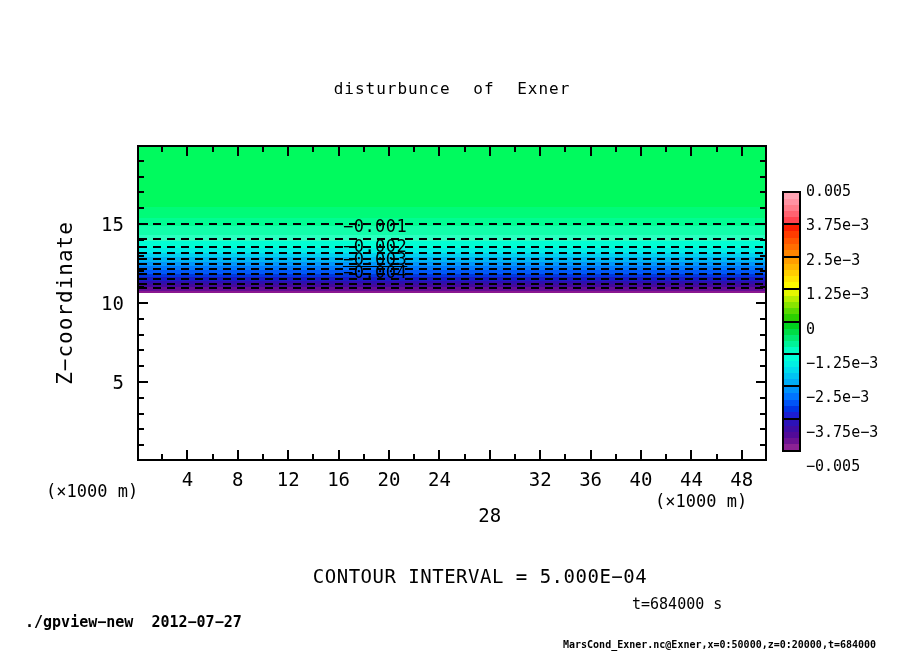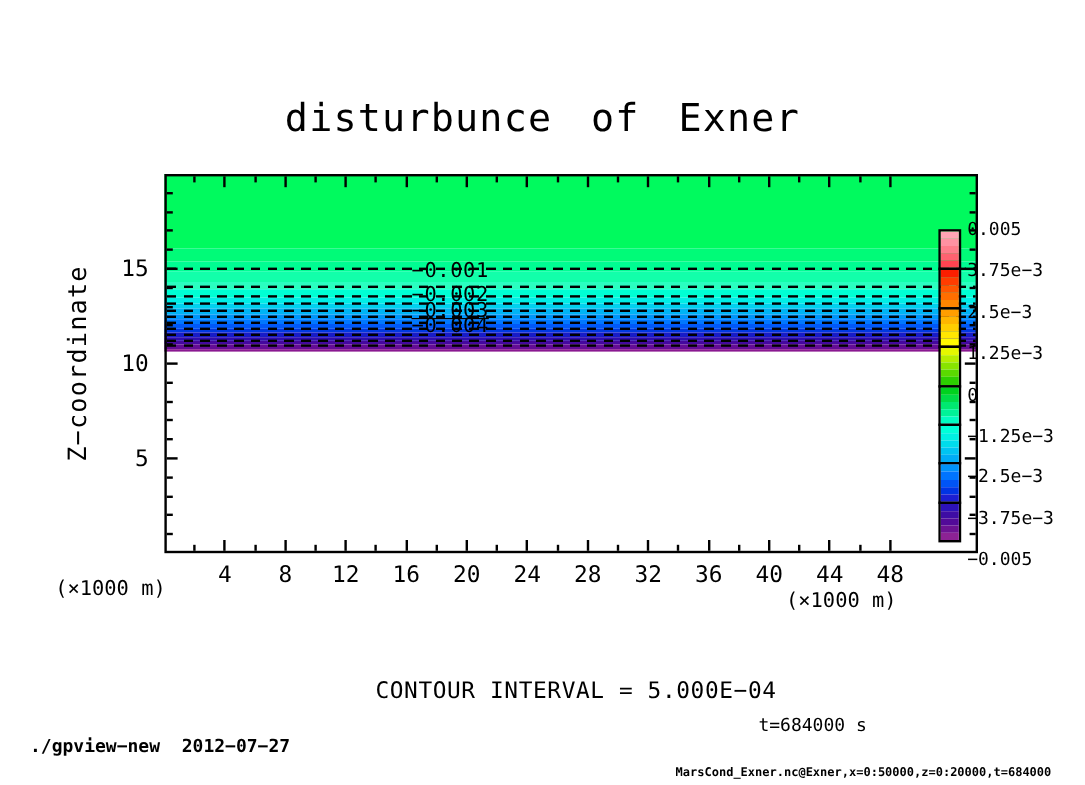--- a/index.html
+++ b/index.html
@@ -1,23 +1,23 @@
 <!DOCTYPE html>
 <html><head>
 <meta charset="utf-8">
 <style>
   html,body{margin:0;padding:0;background:#fff;}
   #canvas{
     position:relative;width:904px;height:654px;background:#ffffff;overflow:hidden;
     font-family:"DejaVu Sans Mono","Liberation Mono",monospace;color:#000;
   }
   .abs{position:absolute;}
-  #chart-title{top:79px;left:0;width:904px;text-align:center;font-size:32px;
+  #chart-title{top:79px;left:0;width:904px;text-align:center;font-size:16px;
     letter-spacing:1px;word-spacing:12px;white-space:pre;}
-  #plot{left:137px;top:145px;width:630px;height:316px;padding-left:48px;}
+  #plot{left:137px;top:145px;width:630px;height:316px;}
   #plot-frame{left:0;top:0;right:0;bottom:0;border:2px solid #000;pointer-events:none;}
   .fill-band{left:0;width:100%;}
   .contour-line{left:2px;right:2px;height:2px;
     background:repeating-linear-gradient(to right,#000 0 8px,transparent 8px 14px);}
   .contour-label{font-size:17px;letter-spacing:0.5px;transform:translate(-50%,-50%);white-space:pre;}
   .tick{background:#000;}
   .x-tick-label{top:468px;width:60px;text-align:center;font-size:19px;transform:translateX(-50%);}
   .z-tick-label{left:58px;width:66px;text-align:right;font-size:19px;}
   #ylabel{width:300px;height:26px;left:-84px;top:290px;text-align:center;font-size:21px;
     letter-spacing:1px;transform:rotate(-90deg);white-space:pre;}
@@ -172,21 +172,21 @@
     <div class="abs" id="plot-frame"></div>
   </div>
 
   <div id="xticklabels">
       <div class="abs x-tick-label" style="left: 187.4px;">4</div>
       <div class="abs x-tick-label" style="left: 237.8px;">8</div>
       <div class="abs x-tick-label" style="left: 288.2px;">12</div>
       <div class="abs x-tick-label" style="left: 338.6px;">16</div>
       <div class="abs x-tick-label" style="left: 389px;">20</div>
       <div class="abs x-tick-label" style="left: 439.4px;">24</div>
-      <div class="abs x-tick-label" style="left: 489.8px;">28</div>
+      <div class="abs x-tick-label" style="left: 489.8px; margin-top: 36px;">28</div>
       <div class="abs x-tick-label" style="left: 540.2px;">32</div>
       <div class="abs x-tick-label" style="left: 590.6px;">36</div>
       <div class="abs x-tick-label" style="left: 641px;">40</div>
       <div class="abs x-tick-label" style="left: 691.4px;">44</div>
       <div class="abs x-tick-label" style="left: 741.8px;">48</div>
     </div>
   <div id="zticklabels">
       <div class="abs z-tick-label" style="top: 371px;">5</div>
       <div class="abs z-tick-label" style="top: 292px;">10</div>
       <div class="abs z-tick-label" style="top: 213px;">15</div>

